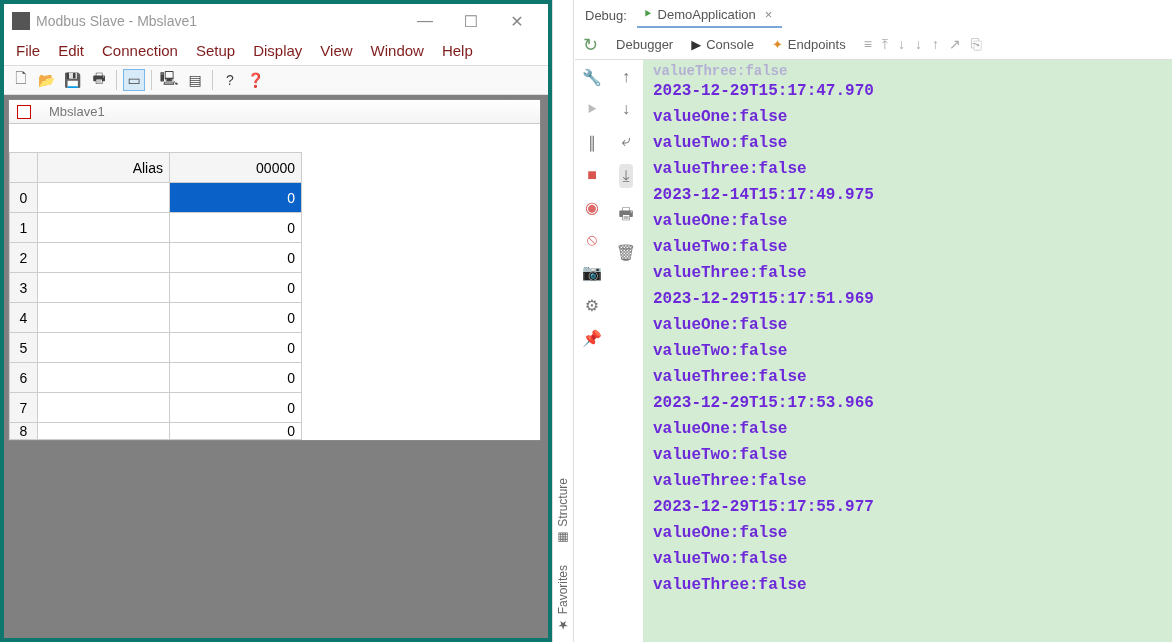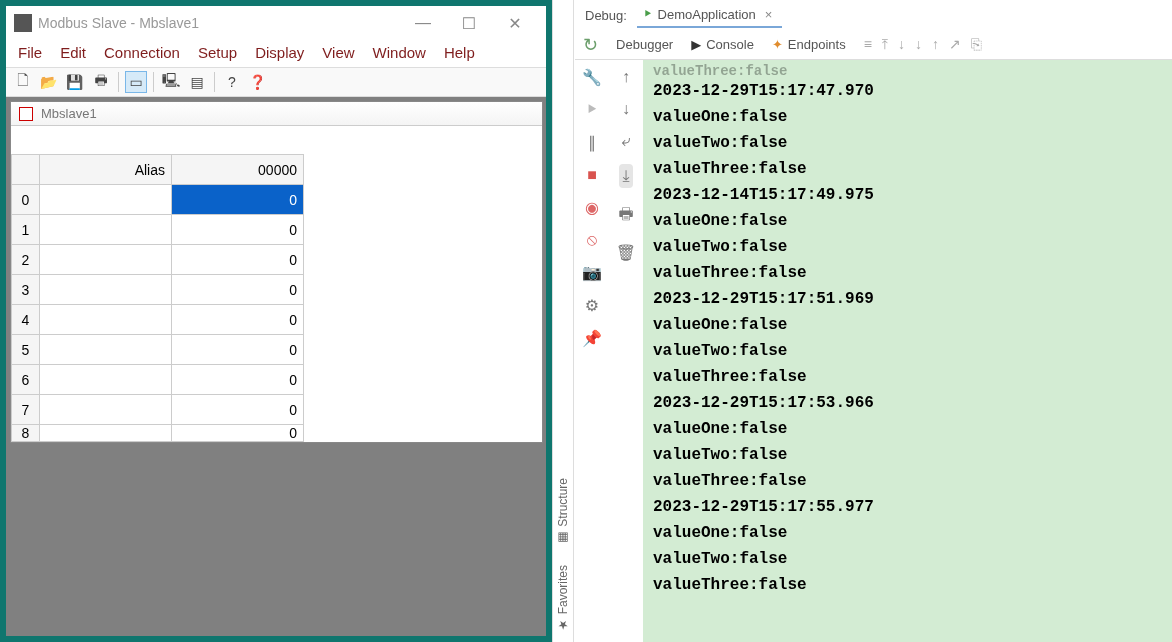--- a/index.html
+++ b/index.html
@@ -1,31 +1,31 @@
 <!DOCTYPE html>
 <html><head>
 <meta charset="utf-8">
 <style>
 * { box-sizing: border-box; margin: 0; padding: 0; font-family: "Segoe UI", Tahoma, sans-serif; }
 body { display: flex; width: 1172px; height: 642px; overflow: hidden; background: #fff; }
 
 
-.left-win { width: 552px; height: 100%; border: 6px solid #0f766e; background: #fff; display: flex; flex-direction: column; }
+.left-win { width: 552px; height: 100%; border: 4px solid #0f766e; background: #fff; display: flex; flex-direction: column; }
 .titlebar { display: flex; align-items: center; height: 34px; padding: 0 8px; color: #999; font-size: 14px; }
 .titlebar .icon { width: 18px; height: 18px; margin-right: 6px; background:#555; display: inline-block; }
 .titlebar .spacer { flex: 1; }
 .titlebar .winbtn { width: 46px; height: 30px; display:flex; align-items:center; justify-content:center; color:#888; font-size:16px; }
 .menubar { display: flex; gap: 18px; padding: 4px 12px 6px; font-size: 15px; color: #7f1d1d; }
 .toolbar { display: flex; align-items: center; height: 30px; border-top: 1px solid #ddd; border-bottom: 1px solid #ddd; padding: 0 6px; gap: 4px; background: #f9f9f9;}
 .toolbar .tbtn { width: 22px; height: 22px; display:flex; align-items:center; justify-content:center; font-size:14px; color:#444; border:1px solid transparent;}
 .toolbar .tbtn.sel { border:1px solid #7ab7e8; background:#d6eaf8; }
 .toolbar .sep { width:1px; height:20px; background:#ccc; margin:0 2px;}
 .mdi-area { flex:1; background:#808080; padding:4px;}
 .child-win { background:#fff; border:1px solid #888; width: 533px;}
-.child-title { background: linear-gradient(#fff,#f4f4f4); border-bottom:1px solid #ccc; padding:4px 8px; font-size:13px; color:#777; display:flex; align-items:center; gap:8px;}
+.child-title { background: linear-gradient(#fff,#f4f4f4); border-bottom:1px solid #ccc; padding:4px 8px; font-size:13px; color:#777; display:flex; align-items:center; gap:18px;}
 .child-title .doc-icon{ width:14px; height:14px; background:#fff; border:1px solid #c00; display:inline-block;}
 .status-line{ padding:2px 6px; font-size:15px; font-weight:bold; border-bottom:1px solid #ddd;}
 .grid { border-collapse: collapse; margin-top: 28px;}
 .grid th, .grid td { border:1px solid #ccc; height:30px; font-size:14px; padding:0 6px; text-align:right;}
 .grid th.rowhdr, .grid td.rowhdr{ width:28px; text-align:center; background:#f5f5f5; font-weight:normal;}
 .grid th{ background:#f5f5f5; font-weight:normal;}
 .grid .colAlias{ width:132px;}
 .grid .colVal{ width:132px;}
 .grid td.selected{ background:#0a62c9; color:#fff;}
 .grid tr.cutoff td{ height:16px; overflow:hidden;}
@@ -35,21 +35,21 @@
 .ide-top { display:flex; align-items:center; height:30px; padding:0 10px; gap:10px; font-size:13px; color:#555;}
 .ide-top .tab-active{ display:flex; align-items:center; gap:5px; border-bottom:2px solid #7aa7d8; padding:4px 6px;}
 .ide-top .run-icon{ color:#4a9e4a; font-size:12px;}
 .ide-top .close-x{ color:#888; padding:0 4px;}
 .ide-tabs-row{ display:flex; align-items:center; height:30px; border-bottom:1px solid #ddd;}
 .ide-body{ flex:1; display:flex;}
 .sidecol{ width:34px; display:flex; flex-direction:column; align-items:center; gap:14px; padding:8px 0; color:#777; font-size:16px;}
 .sidecol .active{ background:#e5e5e5; border-radius:4px; padding:3px;}
 .sidecol .stop{ color:#d9534f;}
 .console-area{ flex:1; background:#d3ecd3; padding:4px 10px; overflow:hidden;}
-.console-line{ font-family: "Consolas","Courier New",monospace; font-size:16px; font-weight:bold; color:#000000; line-height:26px; white-space:pre;}
+.console-line{ font-family: "Consolas","Courier New",monospace; font-size:16px; font-weight:bold; color:#6d28d9; line-height:26px; white-space:pre;}
 .console-line.faded{ opacity:0.3; font-size:14px; line-height:14px;}
 .tabs-inner{ display:flex; align-items:center; gap:18px; padding:0 10px; font-size:13px; color:#555;}
 .tabs-inner .tab-item{ display:flex; align-items:center; gap:5px;}
 .tabs-inner .console-icon{ color:#333;}
 .tabs-inner .endpoint-icon{ color:#e08c2e;}
 .right-icons{ margin-left:auto; display:flex; gap:10px; color:#aaa; font-size:14px; padding-right:8px;}
 .vside-label{ writing-mode: vertical-rl; transform: rotate(180deg); font-size:12px; color:#666; display:flex; align-items:center; gap:4px;}
 .vside{ width:22px; display:flex; flex-direction:column; align-items:center; justify-content:flex-end; gap:20px; padding:10px 0; border-right:1px solid #ddd;}
 .reload-btn{ font-size:18px; color:#6b9e6b; padding:4px 8px;}
 </style>

